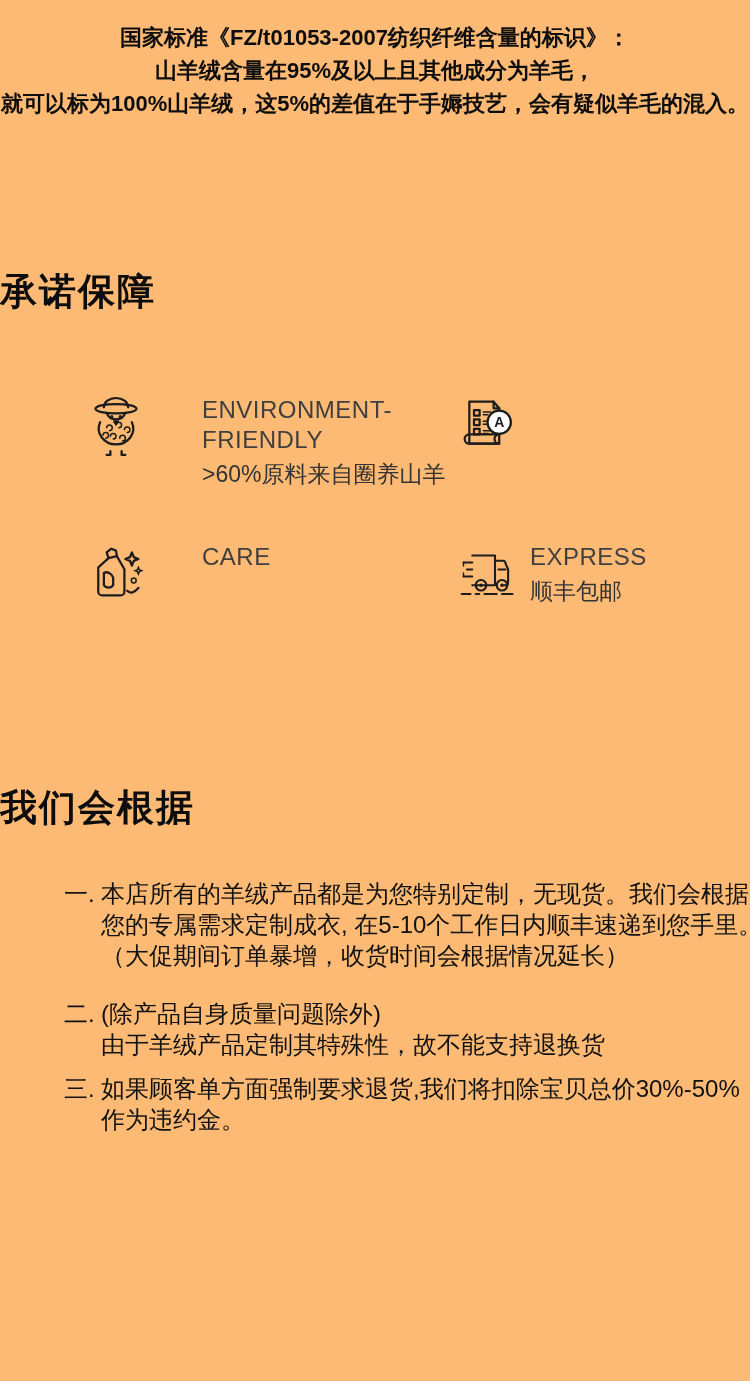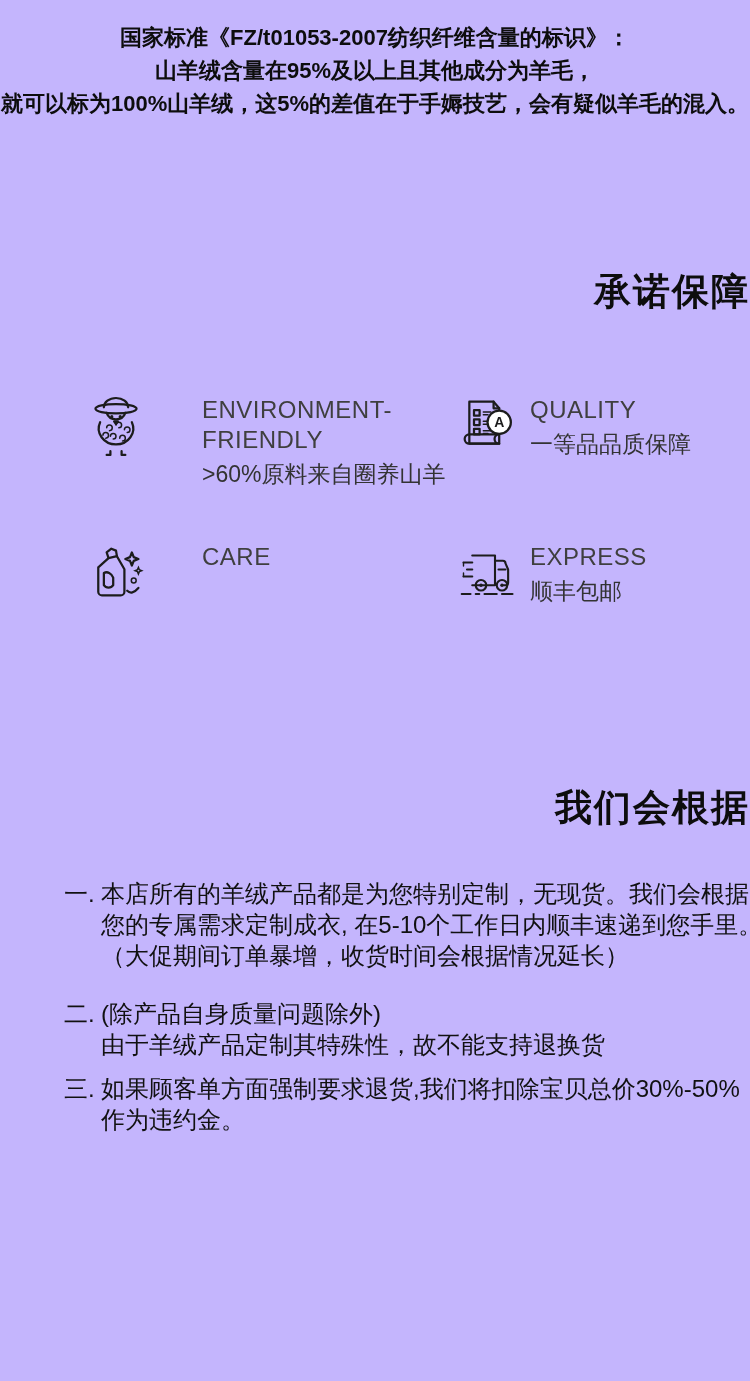--- a/index.html
+++ b/index.html
@@ -8,35 +8,35 @@
     font-family:"Liberation Sans","DejaVu Sans",sans-serif;
     color:#0a0a0a;
     -webkit-font-smoothing:antialiased;
   }
   .page {
     position:relative;
     width:750px;
     min-height:1381px;
     box-sizing:border-box;
     padding-top:21px;
-    background:#c4b5fd;
+    background:#fdba74;
     overflow:hidden;
   }
   
   .std-note {
     text-align:center;
     font-size:22px;
     font-weight:600;
     line-height:33px;
     color:#0d0d0d;
     white-space:nowrap;
   }
   
   .section-title {
-    text-align:right;
+    text-align:left;
     font-size:37px;
     font-weight:700;
     letter-spacing:2px;
     line-height:44px;
     color:#0d0d0d;
   }
   .title-guarantee { margin-top:150px; }
   .title-shipping  { margin-top:180px; }
   
   .g-grid { margin-top:80px; padding-left:88px; }
@@ -115,24 +115,20 @@
             <rect class="stroke" x="15" y="17" width="6" height="6"></rect>
             <path class="thin" d="M25 19 h8 M25 22 h5"></path>
             <rect class="stroke" x="15" y="27" width="6" height="6"></rect>
             <path class="thin" d="M25 29 h8 M25 32 h5"></path>
             <rect class="stroke" x="15" y="37" width="6" height="6"></rect>
             <path class="thin" d="M25 39 h8 M25 42 h5"></path>
             <circle class="whitefill" cx="42" cy="30" r="12.5"></circle>
             <text class="icon-letter" x="42" y="35.5" text-anchor="middle">A</text>
           </svg>
         </span>
-        <span class="g-text">
-          <div class="g-title">QUALITY</div>
-          <div class="g-desc">一等品品质保障</div>
-        </span>
       </div>
     </div>
 
     <div class="g-row">
 
       <div class="g-col-left g-item">
         <span class="g-icon">
           <svg viewBox="0 0 60 68">
             <path class="stroke" d="M22 18 l-2 -6 5 -4 5 2 1 6"></path>
             <path class="stroke" d="M22 18 l9 -2 8 14 v24 a4 4 0 0 1 -4 4 h-20 a4 4 0 0 1 -4 -4 v-26 z"></path>

